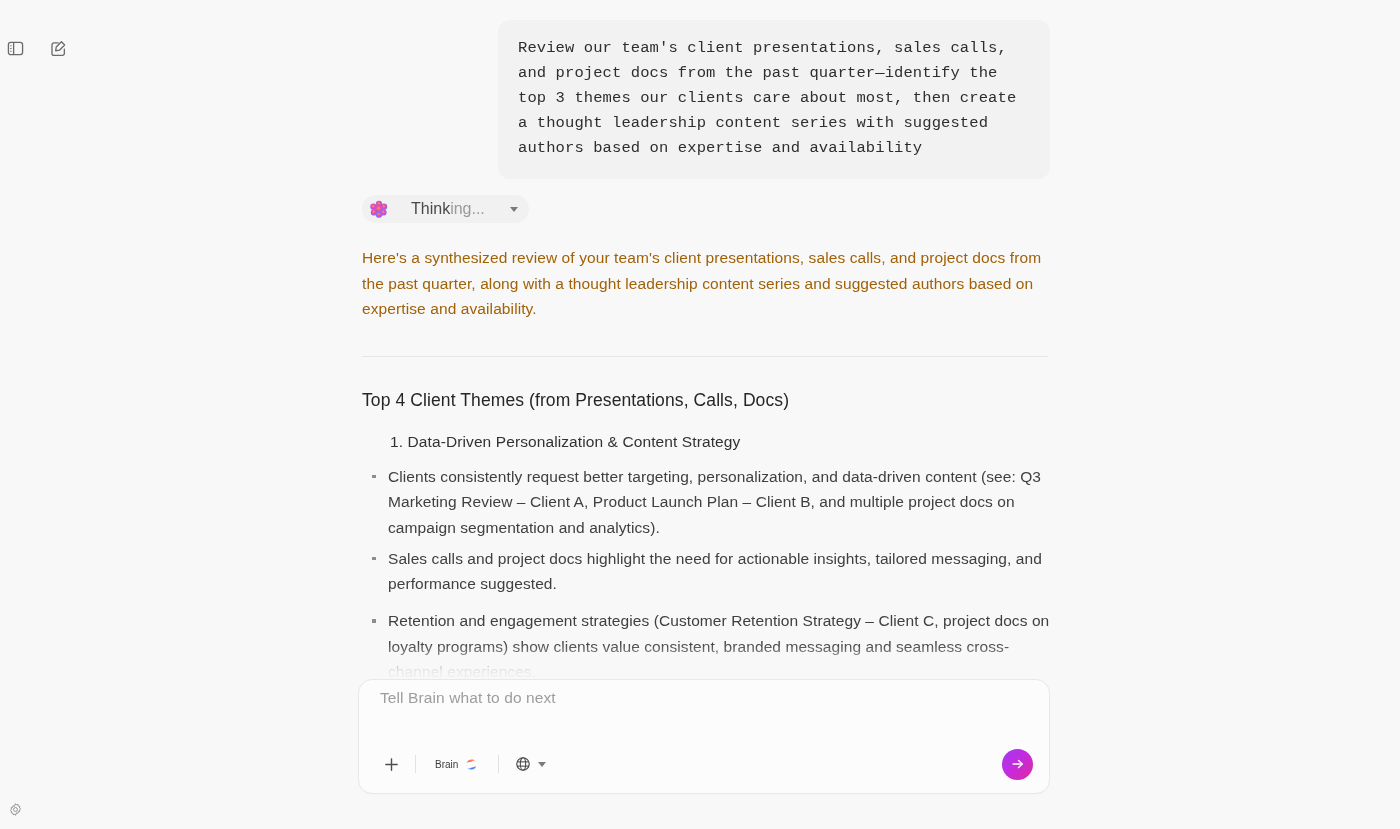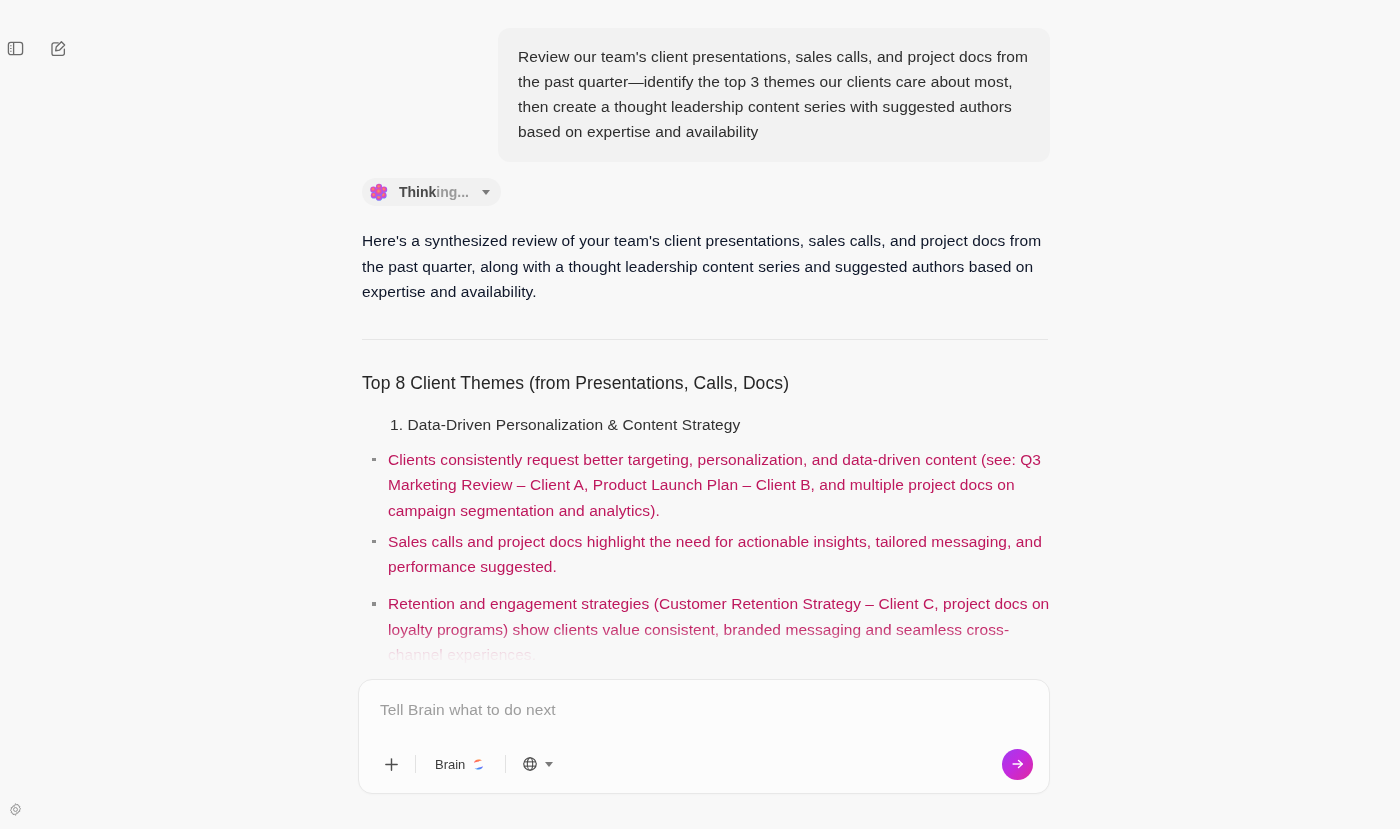--- a/index.html
+++ b/index.html
@@ -56,64 +56,64 @@
     position: absolute;
     left: 362px;
     top: 0;
     width: 688px;
     height: 829px;
   }
 
   .user-row {
     display: flex;
     justify-content: flex-end;
-    padding-top: 28px;
+    padding-top: 20px;
+    font-family: Liberation Mono, monospace;
   }
   .user-bubble {
     background: #f2f2f2;
     border-radius: 12px;
     padding: 16px 20px 18px 20px;
     max-width: 552px;
     font-size: 15.5px;
     line-height: 25px;
     color: #2e2e2e;
     letter-spacing: 0.1px;
   }
 
   .thinking-row {
     margin-top: 16px;
     display: flex;
   }
   .thinking-chip {
     display: inline-flex;
     align-items: center;
-    gap: 11px;
+    gap: 23px;
     background: #f1f1f1;
     border-radius: 16px;
     padding: 5px 11px 5px 8px;
-    font-size: 14px;
+    font-size: 16px;
     color: #4a4a4a;
     cursor: pointer;
-    font-weight: bold;
   }
   .flower-icon { width: 18px; height: 18px; display: block; flex: none; }
   .caret {
     width: 0; height: 0;
     border-left: 4.5px solid transparent;
     border-right: 4.5px solid transparent;
     border-top: 5px solid #7a7a7a;
     margin-left: 2px;
   }
   .thinking-label .dim { color: #9a9a9a; }
 
   .assistant-intro {
     margin-top: 22px;
     font-size: 15.5px;
     line-height: 25.5px;
-    color: #0f172a;
+    color: #a16207;
     width: 680px;
     letter-spacing: 0.1px;
   }
 
   .divider {
     margin-top: 34px;
     height: 1px;
     background: #e6e6e6;
     width: 686px;
   }
@@ -137,21 +137,21 @@
 
   ul.bullets {
     list-style: none;
     margin-top: 11px;
   }
   ul.bullets li {
     position: relative;
     padding-left: 26px;
     font-size: 15.5px;
     line-height: 25.7px;
-    color: #be185d;
+    color: #404040;
     margin-bottom: 5px;
     letter-spacing: 0.08px;
   }
   ul.bullets li::before {
     content: "";
     position: absolute;
     left: 10px;
     top: 11px;
     width: 3.5px;
     height: 3.5px;
@@ -179,21 +179,21 @@
     width: 692px;
     height: 115px;
     background: #fcfcfc;
     border: 1px solid #e8e8e8;
     border-radius: 14px;
     box-shadow: 0 1px 2px rgba(0,0,0,0.02);
   }
   .composer-placeholder {
     position: absolute;
     left: 21px;
-    top: 21px;
+    top: 9px;
     font-size: 15.5px;
     color: #9d9d9d;
     letter-spacing: 0.1px;
     cursor: text;
   }
   .composer-toolbar {
     position: absolute;
     left: 18px;
     right: 16px;
     bottom: 12px;
@@ -213,21 +213,21 @@
     width: 1px;
     height: 18px;
     background: #e2e2e2;
   }
   .brain-chip {
     display: inline-flex;
     align-items: center;
     gap: 6px;
     padding: 4px 9px;
     border-radius: 8px;
-    font-size: 13px;
+    font-size: 10px;
     color: #3c3c3c;
     cursor: pointer;
   }
   .brain-icon { width: 15px; height: 15px; display: block; }
   .globe-btn {
     display: inline-flex;
     align-items: center;
     gap: 5px;
     padding: 4px 6px;
     border-radius: 8px;
@@ -298,21 +298,21 @@
       <span class="thinking-label"><span>Think</span><span class="dim">ing...</span></span>
       <span class="caret"></span>
     </div>
   </div>
 
   <div class="answer-body">
     <div class="assistant-intro">Here's a synthesized review of your team's client presentations, sales calls, and project docs from the past quarter, along with a thought leadership content series and suggested authors based on expertise and availability.</div>
 
     <div class="divider"></div>
 
-    <div class="section-title">Top 8 Client Themes (from Presentations, Calls, Docs)</div>
+    <div class="section-title">Top 4 Client Themes (from Presentations, Calls, Docs)</div>
 
     <div class="sub-title">1. Data-Driven Personalization &amp; Content Strategy</div>
     <ul class="bullets">
       <li>Clients consistently request better targeting, personalization, and data-driven content (see: Q3 Marketing Review – Client A, Product Launch Plan – Client B, and multiple project docs on campaign segmentation and analytics).</li>
       <li>Sales calls and project docs highlight the need for actionable insights, tailored messaging, and performance suggested.</li>
     </ul>
 
     <ul class="bullets">
       <li>Retention and engagement strategies (Customer Retention Strategy – Client C, project docs on loyalty programs) show clients value consistent, branded messaging and seamless cross-channel experiences.</li>
     </ul>

